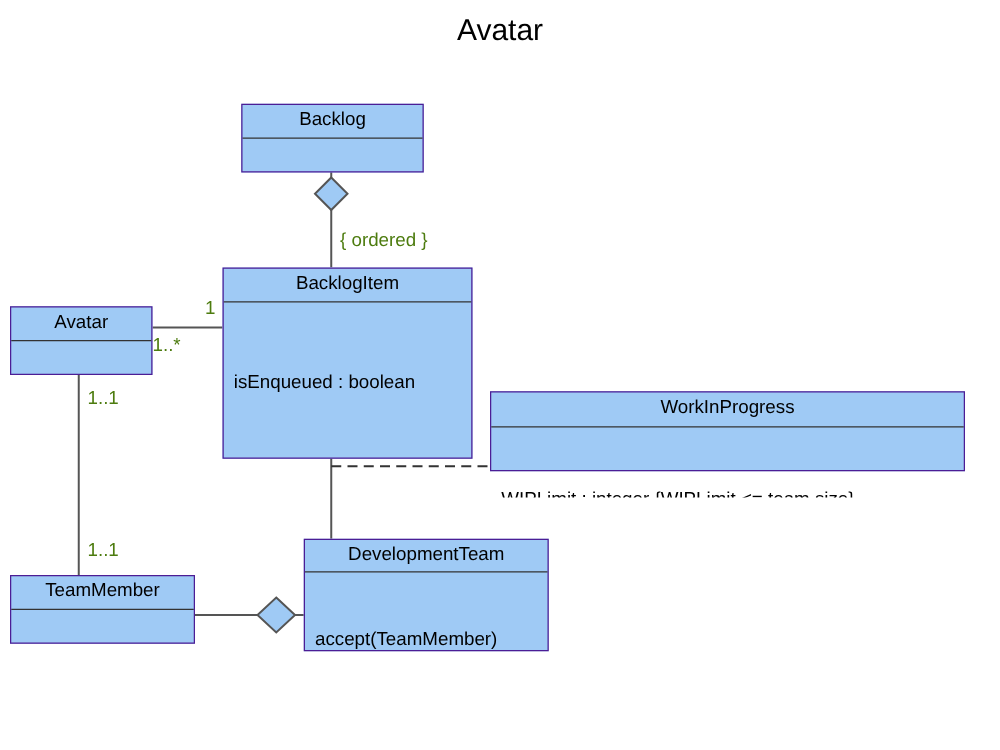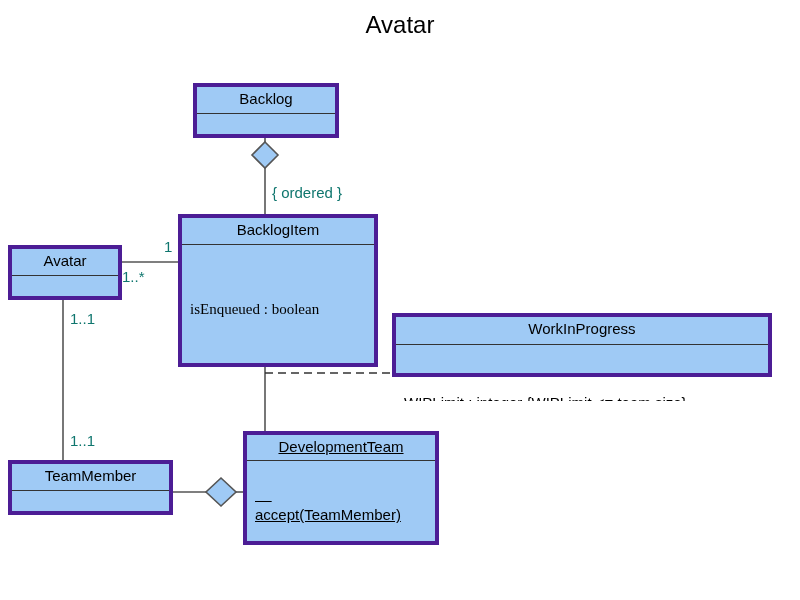--- a/index.html
+++ b/index.html
@@ -30,21 +30,21 @@
     font-size: 24px;
     line-height: 30px;
     color: #000000;
     white-space: pre;
   }
   
   .uml-class {
     position: absolute;
     box-sizing: border-box;
     background: #9FCAF5;
-    border: 4px solid #4c1d95;
+    border: 1px solid #4c1d95;
   }
   .uml-name {
     box-sizing: border-box;
     text-align: center;
     font-size: 15px;
     line-height: 17px;
     padding: 3px 4px 4px 4px;
     border-bottom: 1px solid #333333;
     white-space: nowrap;
     overflow: hidden;
@@ -61,21 +61,21 @@
     padding: 0;
   }
   .uml-compartment .member {
     white-space: pre;
   }
   
   .edge-label {
     position: absolute;
     font-size: 15px;
     line-height: 17px;
-    color: #0f766e;
+    color: #4d7c0f;
     white-space: pre;
   }
 </style>
 </head>
 <body>
 
 <svg id="canvas" width="800" height="600" viewBox="0 0 800 600" xmlns="http://www.w3.org/2000/svg">
 
   <g>
     <line x1="265" y1="137" x2="265" y2="142" stroke="#555555" stroke-width="1.6"></line>
@@ -108,49 +108,49 @@
 
 <div class="diagram-title">Avatar</div>
 
 <div class="uml-class" style="left:193px; top:83px; width:146px; height:55px;">
   <div class="uml-name" style="height:27px;">Backlog</div>
   <div class="uml-compartment empty" style="height:27px;"></div>
 </div>
 
 <div class="uml-class" style="left:178px; top:214px; width:200px; height:153px;">
   <div class="uml-name" style="height:27px;">BacklogItem</div>
-  <div class="uml-compartment" style="height:100px; padding-top:14px;font-family:Liberation Serif, serif;">
+  <div class="uml-compartment" style="height:100px; padding-top:14px;">
     <div class="member">isEnqueued : boolean</div>
     
     
   </div>
 </div>
 
 <div class="uml-class" style="left:8px; top:245px; width:114px; height:55px;">
   <div class="uml-name" style="height:27px;">Avatar</div>
   <div class="uml-compartment empty" style="height:27px;"></div>
 </div>
 
 <div class="uml-class" style="left:392px; top:313px; width:380px; height:64px;">
   <div class="uml-name" style="height:28px;">WorkInProgress</div>
   <div class="uml-compartment" style="height:56px; padding-top:8px;">
     <div class="member">WIPLimit : integer {WIPLimit &lt;= team.size}</div>
     
   </div>
 </div>
 
-<div class="uml-class" style="left:243px; top:431px; width:196px; height:114px;text-decoration:underline;">
+<div class="uml-class" style="left:243px; top:431px; width:196px; height:90px;">
   <div class="uml-name" style="height:26px;">DevelopmentTeam</div>
   <div class="uml-compartment" style="height:63px; padding-top:4px;">
     <div class="member">accept(TeamMember)</div>
     
   </div>
 </div>
 
-<div class="uml-class" style="left:8px; top:460px; width:165px; height:55px;">
+<div class="uml-class" style="left:8px; top:460px; width:148px; height:55px;">
   <div class="uml-name" style="height:27px;">TeamMember</div>
   <div class="uml-compartment empty" style="height:27px;"></div>
 </div>
 
 <div class="edge-label" style="left:272px; top:184px;">{ ordered }</div>
 
 <div class="edge-label" style="left:164px; top:238px;">1</div>
 
 <div class="edge-label" style="left:122px; top:268px;">1..*</div>
 

